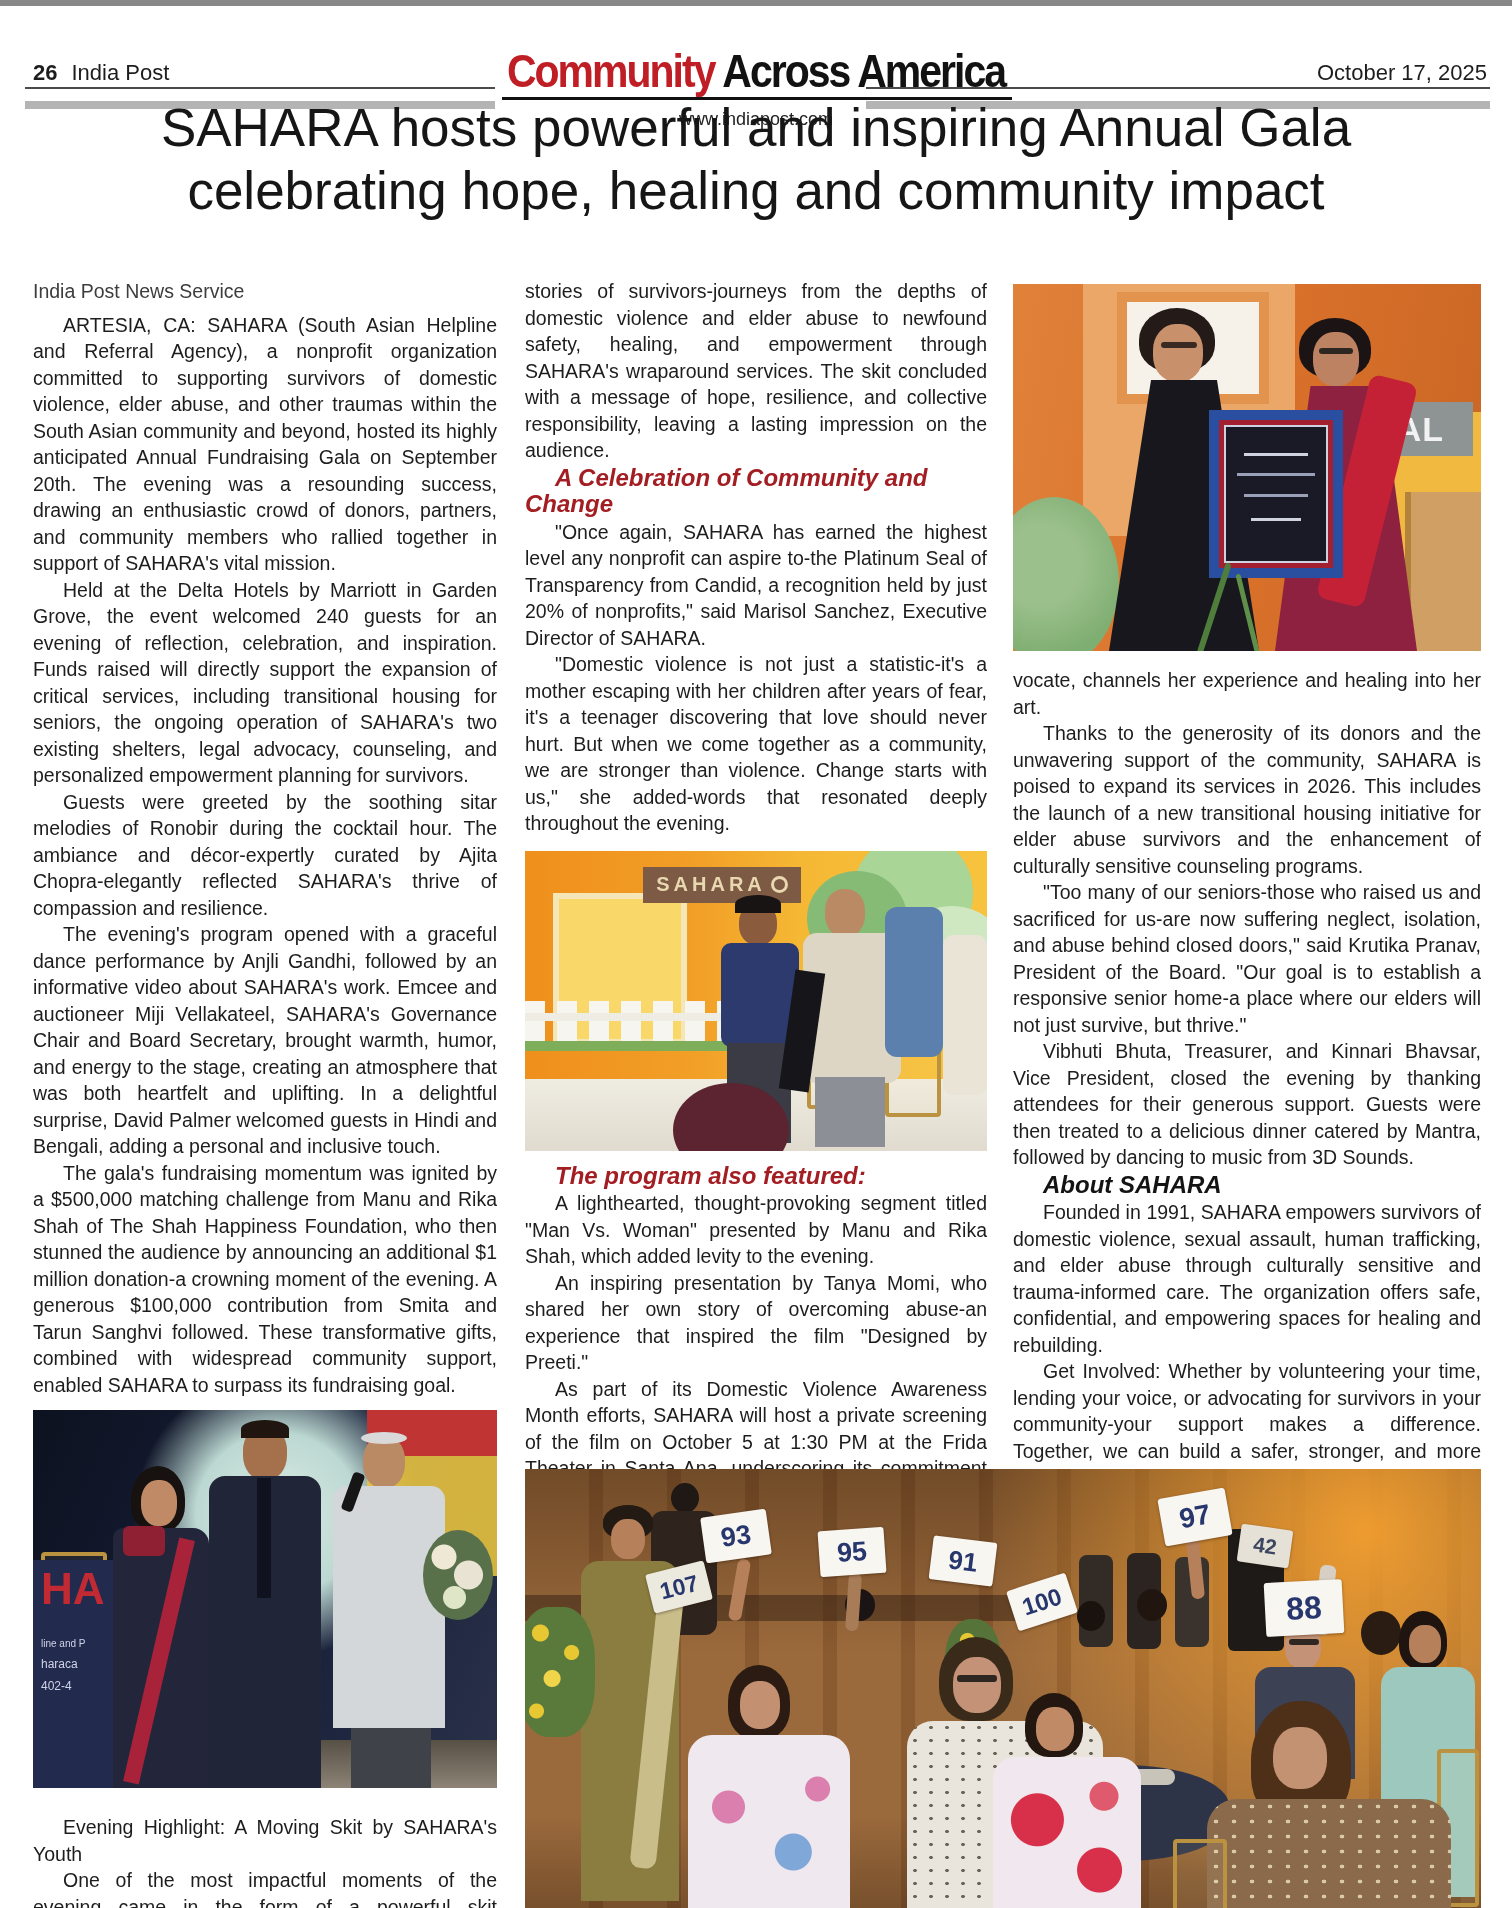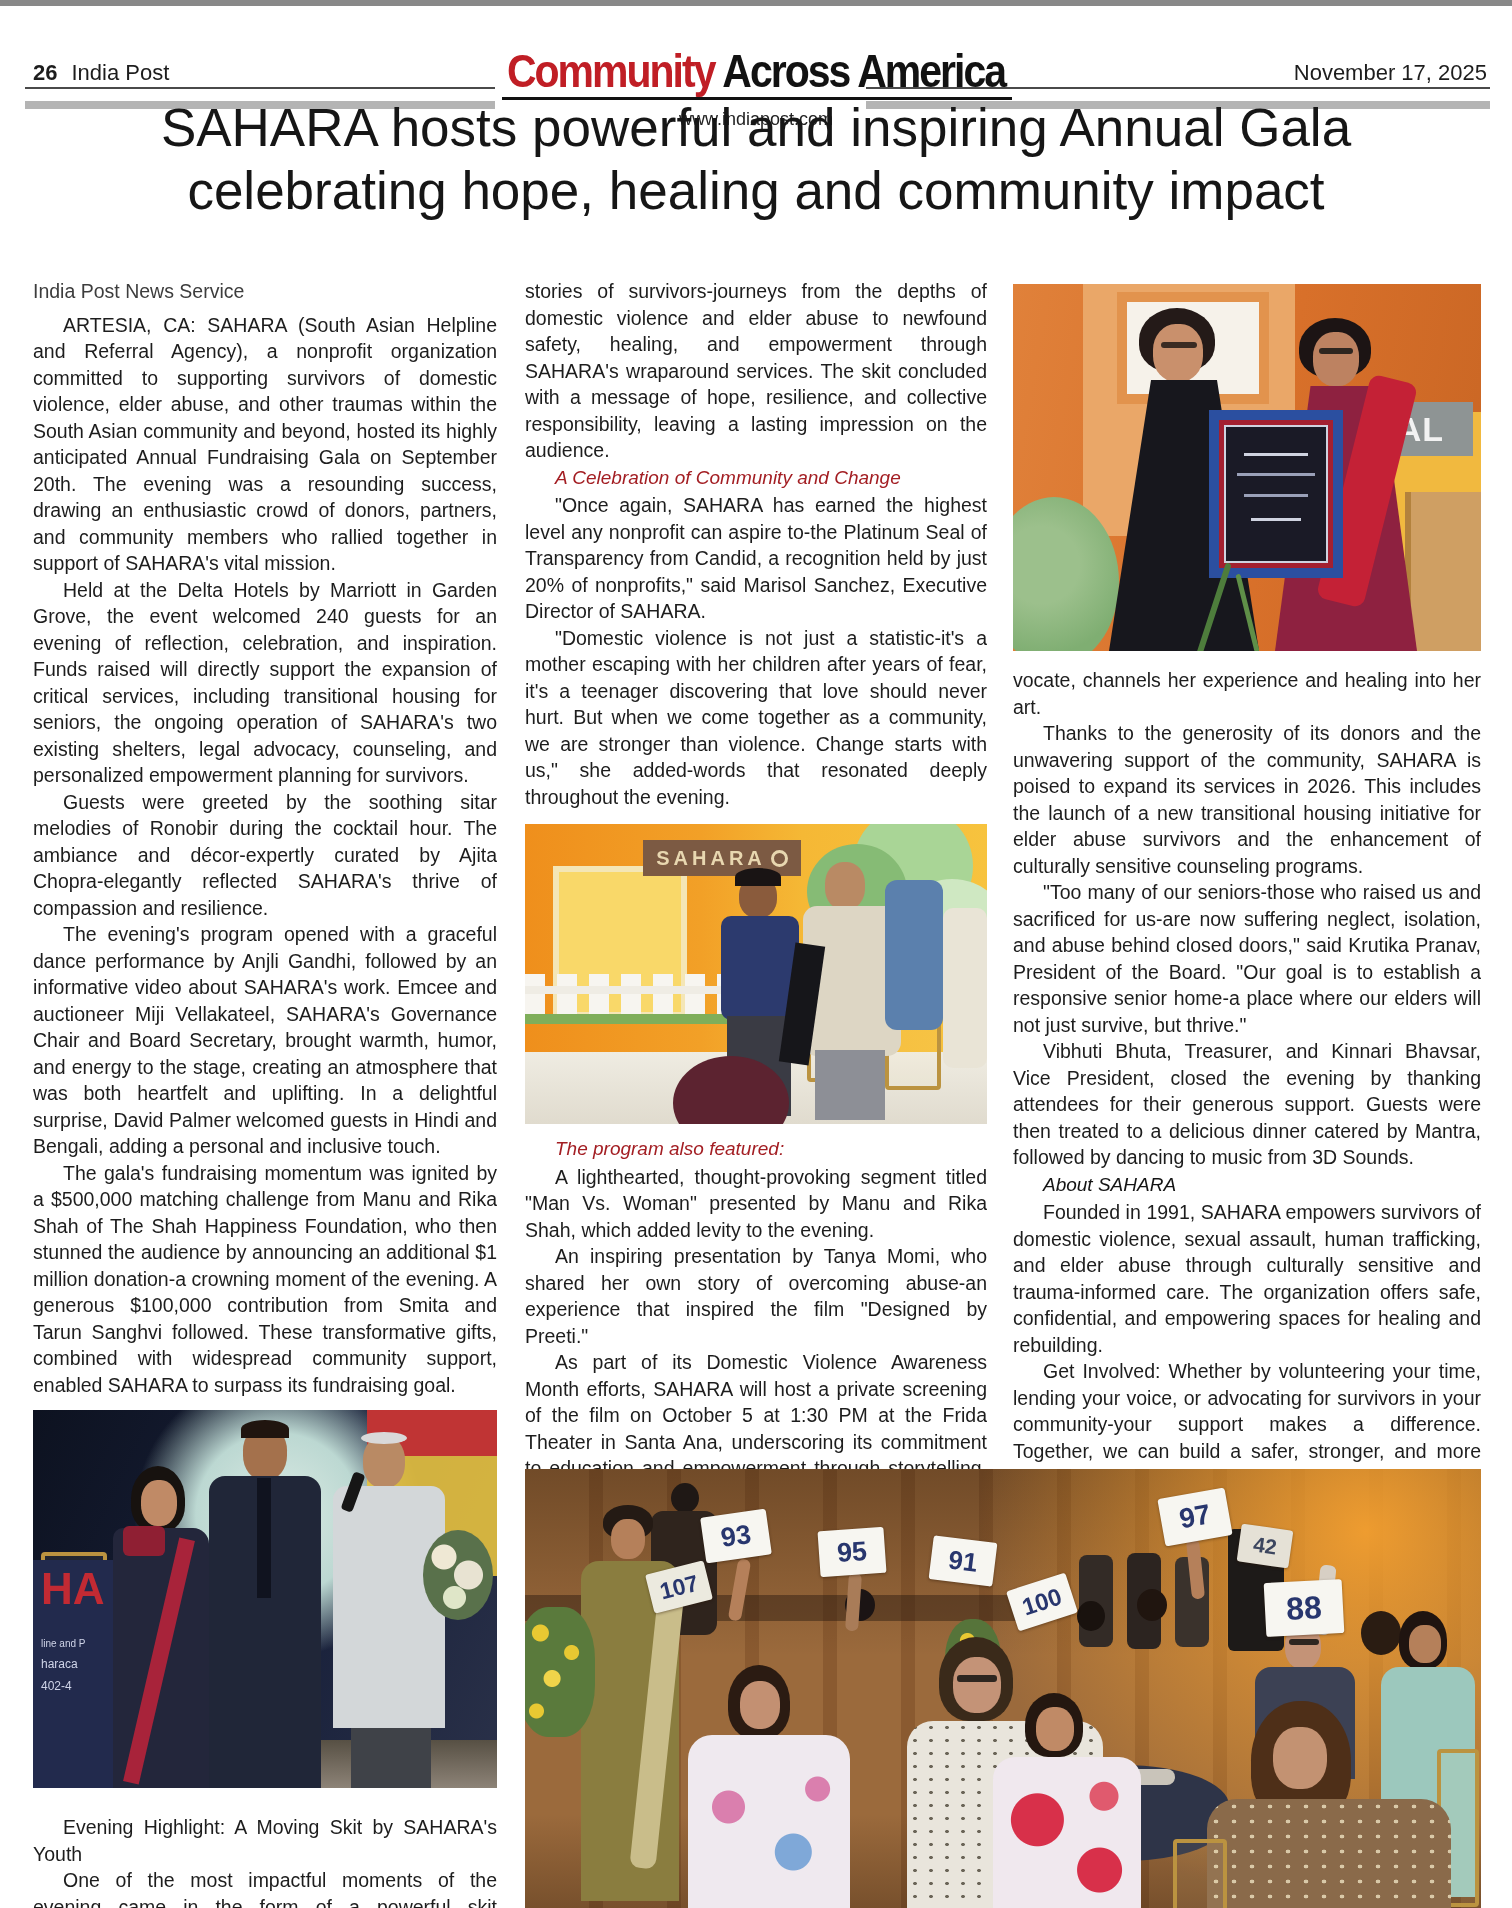--- a/index.html
+++ b/index.html
@@ -19,40 +19,40 @@
   .gray-bar{position:absolute;top:95px;height:8px;background:#b4b4b4;}
   .website{position:absolute;left:50%;top:103px;transform:translateX(-50%);font-size:18px;color:#222;}
   
   .headline{position:absolute;left:0;top:90px;width:100%;text-align:center;
             font-size:53px;line-height:63px;font-weight:400;color:#161616;letter-spacing:0;}
   
   .col{position:absolute;overflow:hidden;}
   .col p{font-size:19.5px;line-height:26.5px;text-align:justify;margin:0;text-indent:30px;}
   .col p.noind{text-indent:0;}
   .byline{font-size:18.5px;line-height:26px;color:#3d3d3d;margin:0 0 7px 0 !important;text-indent:0 !important;text-align:left !important;}
-  .subhead{font-size:19px;line-height:26.5px;font-weight:normal;font-style:italic;color:#a31e23;text-indent:30px;margin:1px 0;}
+  .subhead{font-size:24px;line-height:26.5px;font-weight:bold;font-style:italic;color:#a31e23;text-indent:30px;margin:1px 0;}
   .subhead.caps{font-style:normal;letter-spacing:.4px;}
   .subhead.blackhead{color:#141414;}
   
   .ph{position:relative;overflow:hidden;}
   figure{margin:0;padding:0;}
   .paddle{position:absolute;background:#f7f6f1;border-radius:3px;box-shadow:0 1px 3px rgba(40,20,5,.45);
           display:flex;align-items:center;justify-content:center;font-weight:bold;color:#28366e;}
   .chair{position:absolute;border:4px solid #bb9340;border-radius:4px;background:rgba(255,230,160,.08);}
   .circ{display:inline-block;width:11px;height:11px;border:3px solid #e8d7b0;border-radius:50%;margin-left:5px;vertical-align:middle;}
 </style>
 </head>
 <body>
 
 <div class="page">
 
   <div class="pagenum">
     <b>26</b><span>India Post</span>
   </div>
-  <div class="dateline">November 17, 2025</div>
+  <div class="dateline">October 17, 2025</div>
   <div class="masthead">
     <span class="red">Community</span><span class="blk"> Across America</span>
   </div>
   <div class="thin-rule" style="left:25px;width:470px;"></div>
   <div class="gray-bar" style="left:25px;width:470px;"></div>
   <div class="mast-rule"></div>
   <div class="thin-rule" style="left:866px;width:624px;"></div>
   <div class="gray-bar" style="left:866px;width:624px;"></div>
   <div class="website">www.indiapost.com</div>
 

